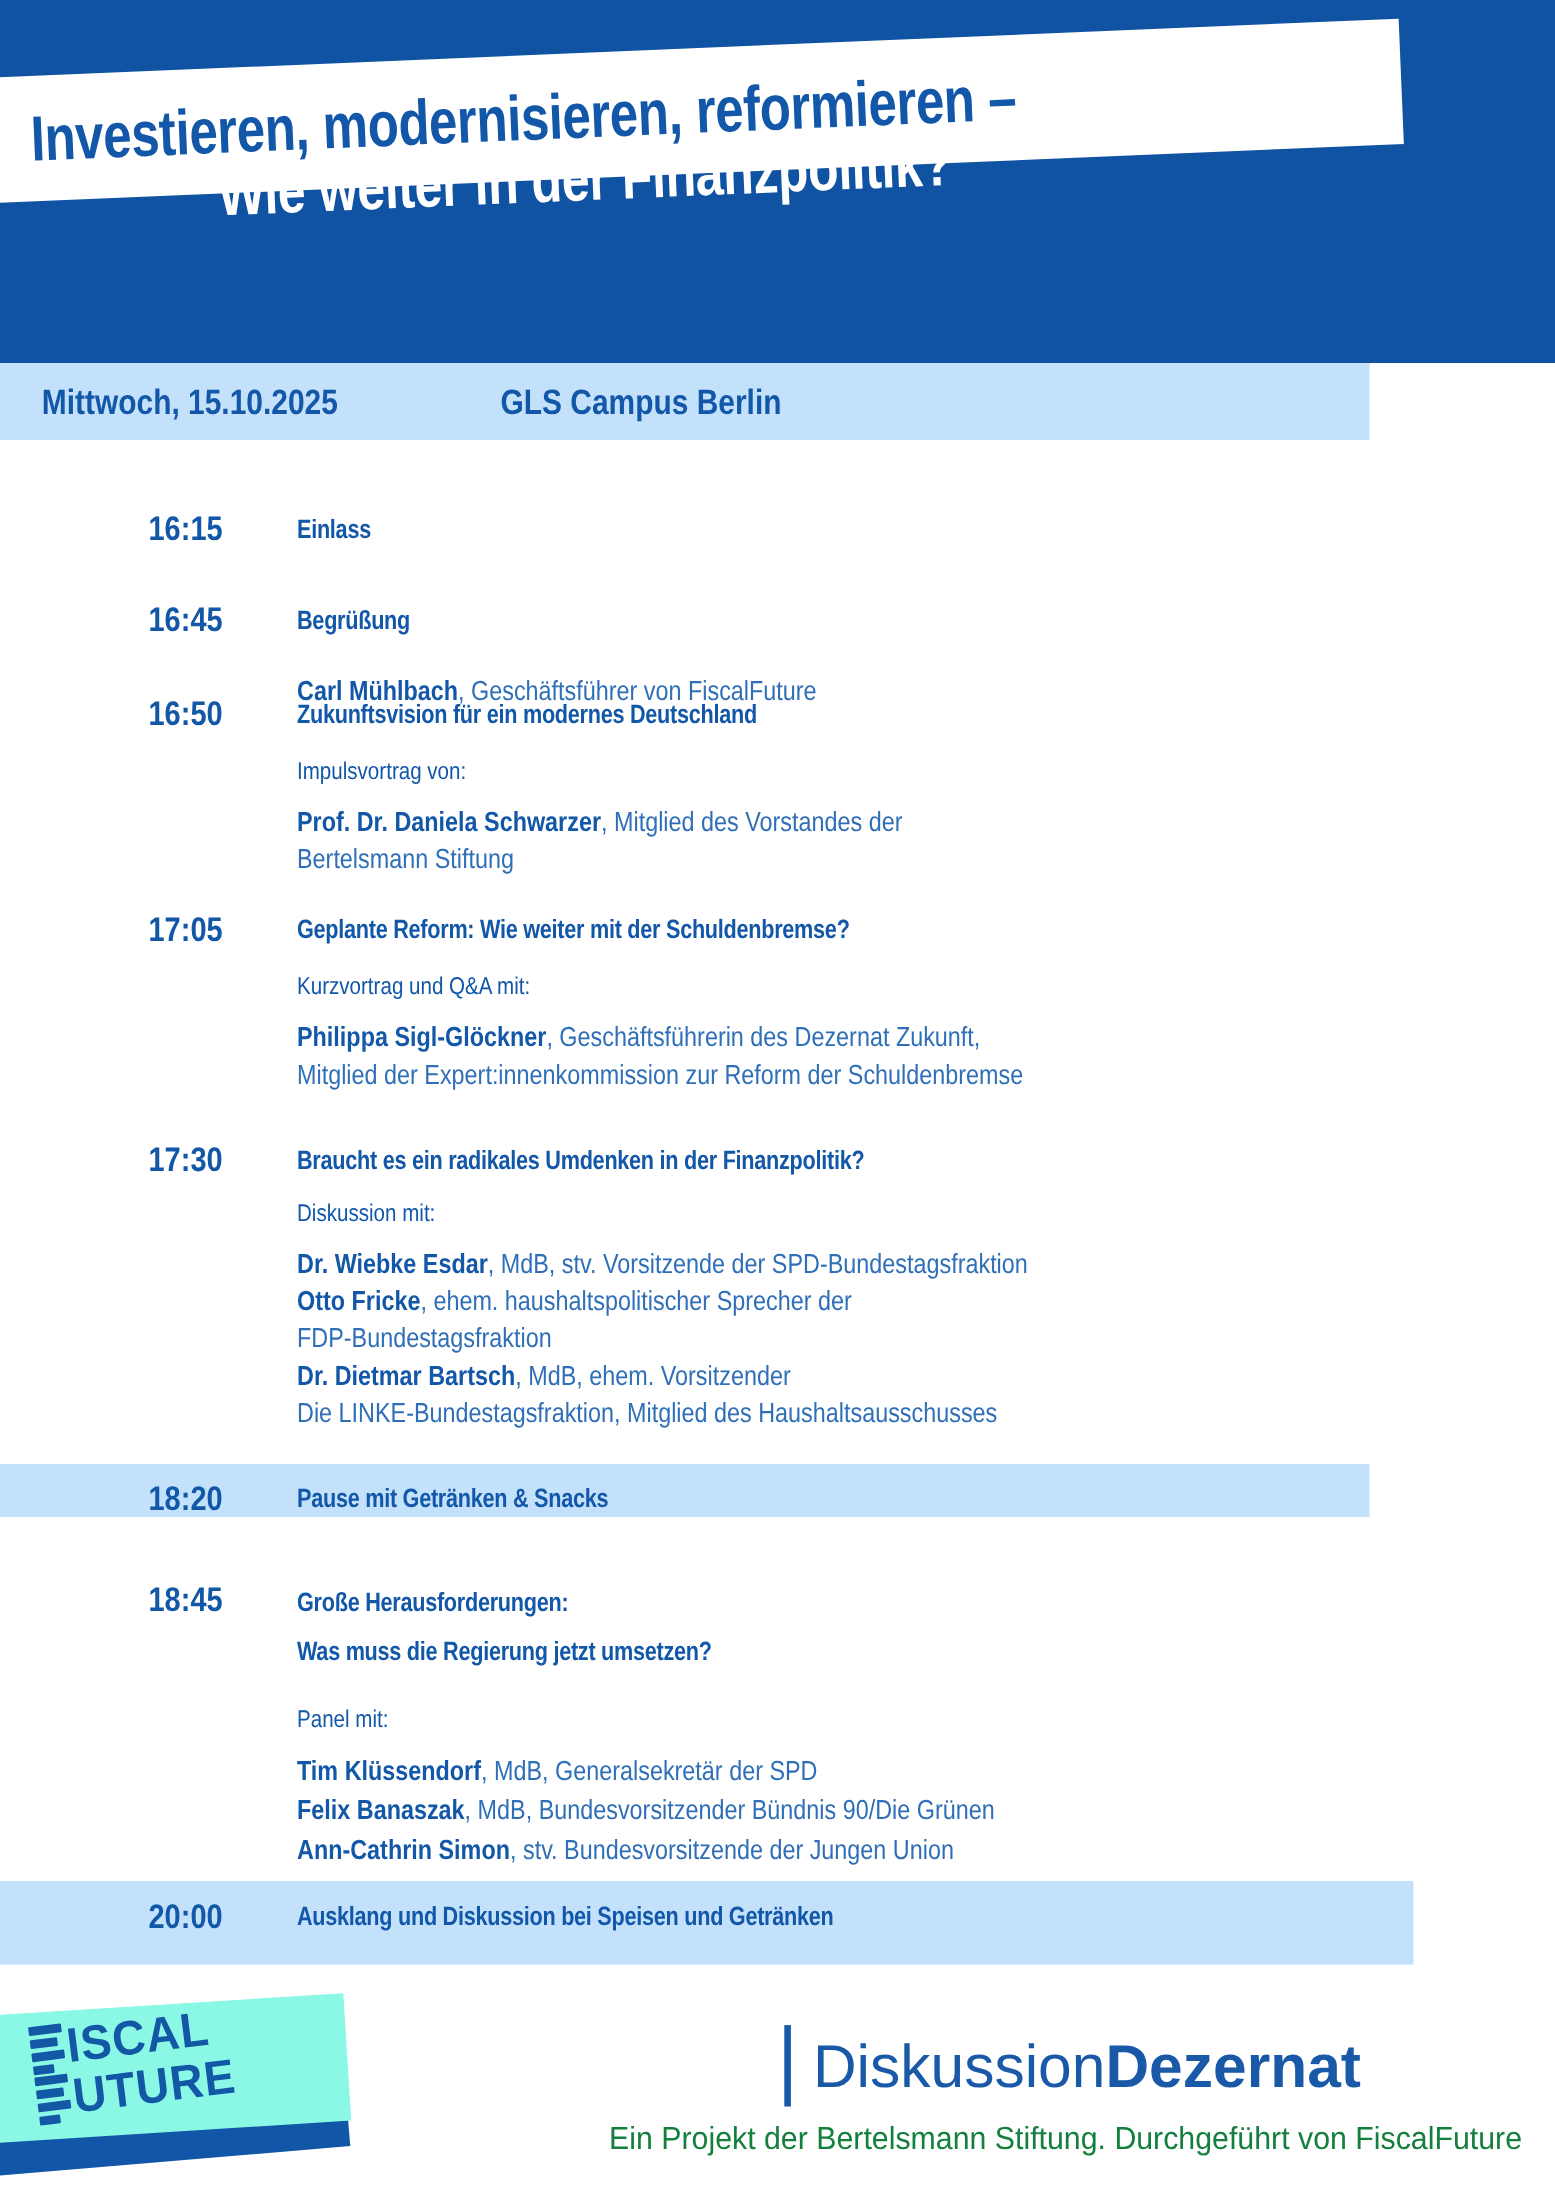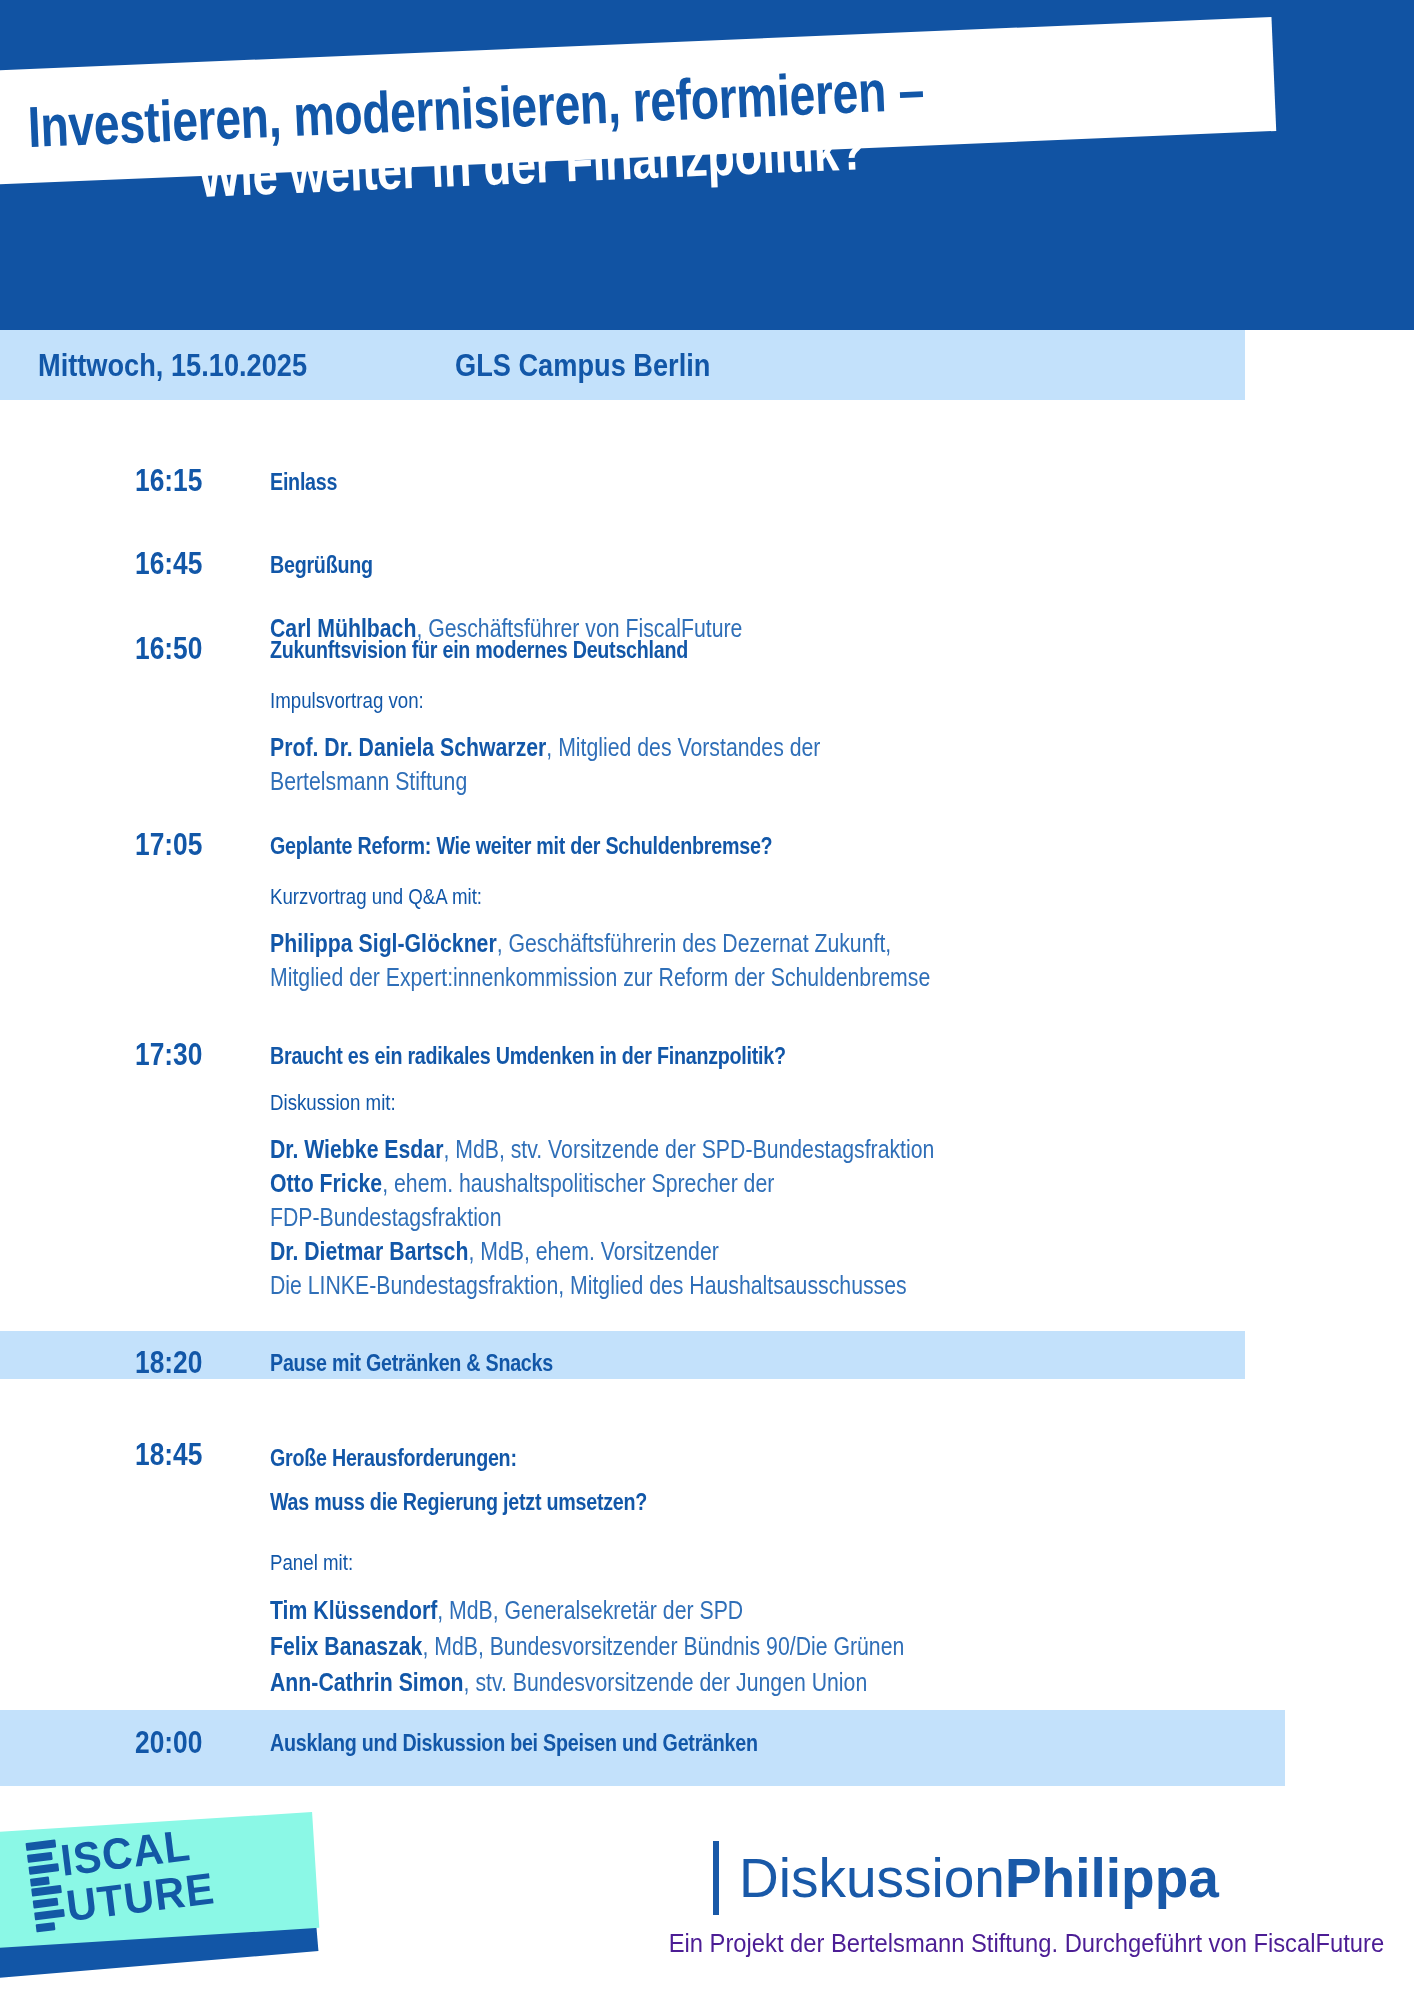--- a/index.html
+++ b/index.html
@@ -55,21 +55,21 @@
   .ff-text{position:absolute;left:34px;top:12px;transform:rotate(-3.5deg);transform-origin:left top;}
   .ff-line{display:flex;align-items:center;height:46px;}
   .ff-word{font-size:44px;font-weight:bold;color:#1358A5;letter-spacing:1px;display:inline-block;transform:scaleX(.95);transform-origin:left center;}
   .fbars{display:inline-flex;flex-direction:column;justify-content:center;gap:4px;margin-right:3px;width:30px;}
   .fbars i{display:block;height:8px;background:#1358A5;border-radius:1px;}
   .fb1{width:30px;} .fb2{width:25px;} .fb3{width:30px;} .fb4{width:19px;}
   .bst{position:absolute;left:713px;top:1840px;height:76px;display:flex;align-items:center;}
   .bst-bar{width:6px;height:74px;background:#1959A8;margin-right:20px;}
   .bst-text{font-size:55px;color:#1959A8;letter-spacing:0px;white-space:nowrap;}
   .bst-text .b2{font-weight:bold;}
-  .footer-note{position:absolute;top:1929px;right:30px;font-size:25px;color:#4c1d95;}
+  .footer-note{position:absolute;top:1929px;right:30px;font-size:29px;color:#15803d;}
   .footer-note span{display:inline-block;transform:scaleX(.95);transform-origin:right top;white-space:nowrap;}
 </style>
 </head>
 <body>
 
 <div class="page">
 
   <div class="header">
     <div class="title-strip">
       <span class="title-line1">Investieren, modernisieren, reformieren –</span>
@@ -187,18 +187,18 @@
             <i class="fb3"></i>
             <i class="fb4"></i>
           </span>
         <span class="ff-word">UTURE</span>
       </div>
     </div>
   </div>
 
   <div class="bst">
     <div class="bst-bar"></div>
-    <div class="bst-text"><span class="b1">Diskussion</span><span class="b2">Philippa</span></div>
+    <div class="bst-text"><span class="b1">Diskussion</span><span class="b2">Dezernat</span></div>
   </div>
 
   <div class="footer-note"><span>Ein Projekt der Bertelsmann Stiftung. Durchgeführt von FiscalFuture</span></div>
 
 </div>
 
 </body></html>

